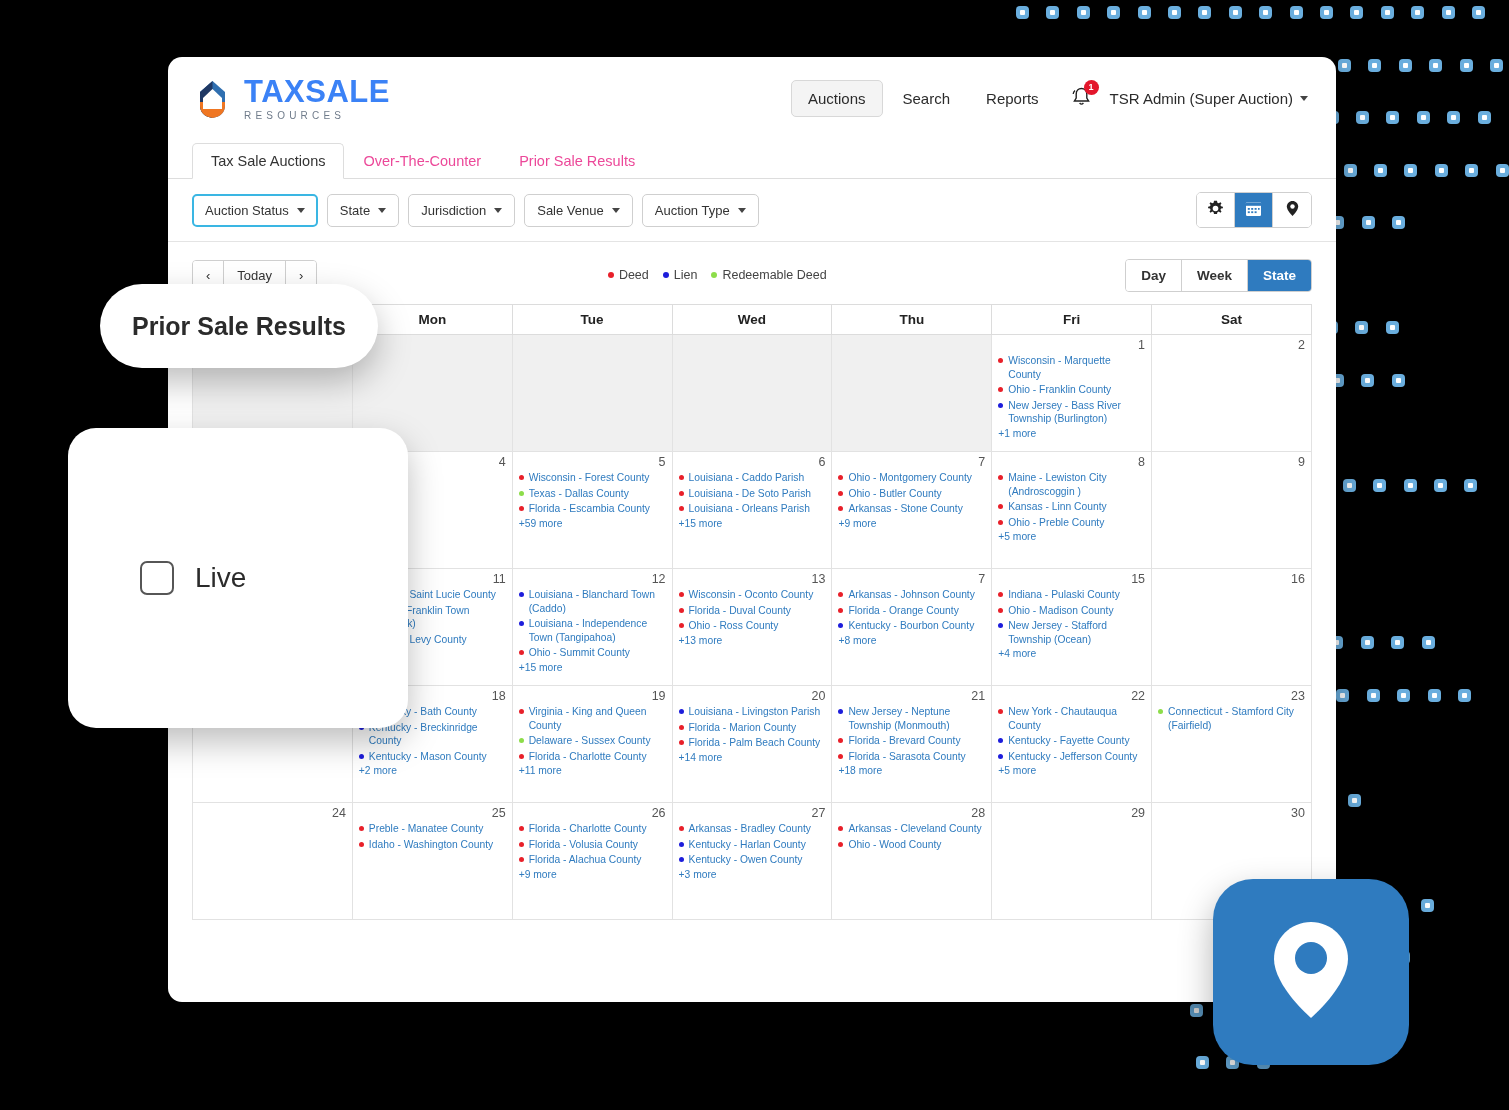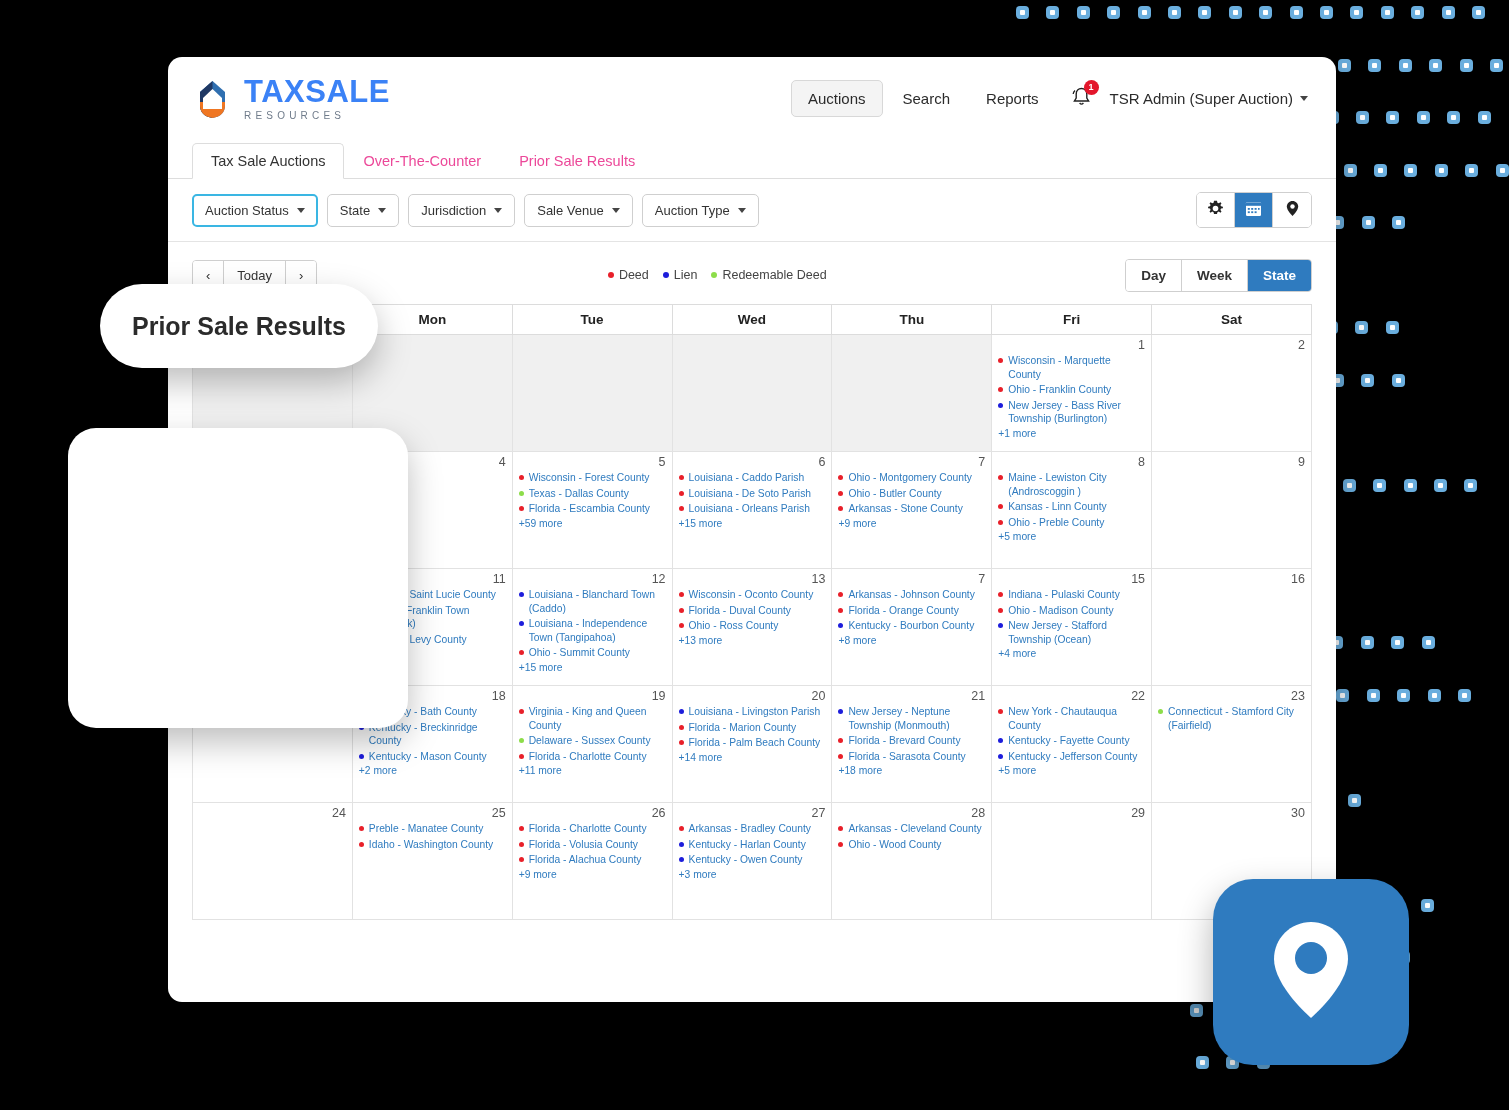--- a/index.html
+++ b/index.html
@@ -898,20 +898,24 @@
         </tr>
       </tbody>
   </table>
 </div>
 
 <div class="float-card" id="pill-card">
   <span>Prior Sale Results</span>
 </div>
 
 <div class="float-card" id="checkbox-card">
+  <div class="cb-row">
+    <span class="cb-box"></span>
+    <span class="cb-label">Live</span>
+  </div>
 </div>
 
 <div id="pin-card">
   <span>
     <svg width="86" height="104" viewBox="0 0 86 104">
       <path d="M43 4 C22.5 4 6 20.5 6 41 C6 68 43 100 43 100 C43 100 80 68 80 41 C80 20.5 63.5 4 43 4 Z" fill="#ffffff"></path>
       <circle cx="43" cy="40" r="16" fill="#2f7bbf"></circle>
     </svg>
   </span>
 </div>

